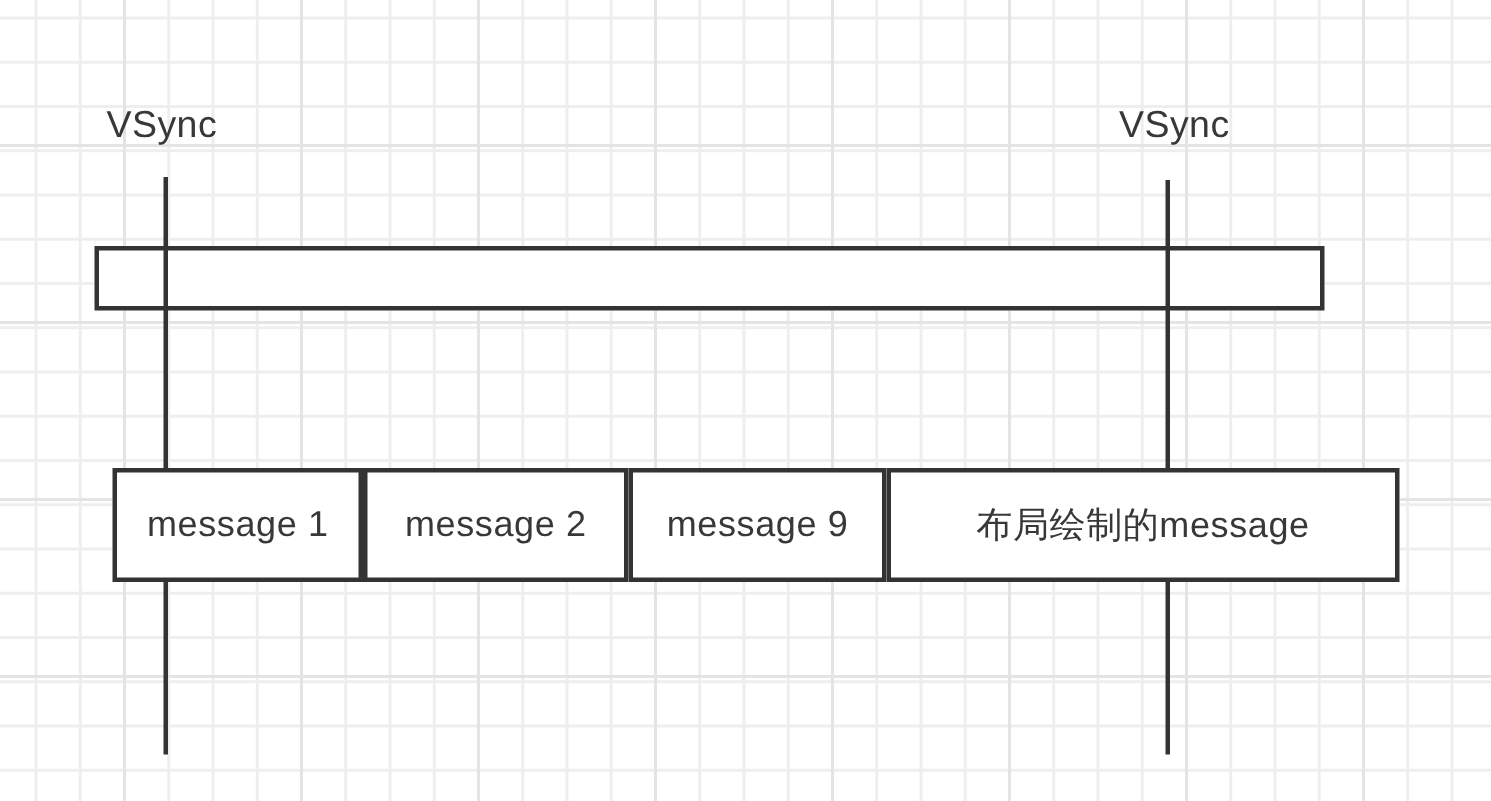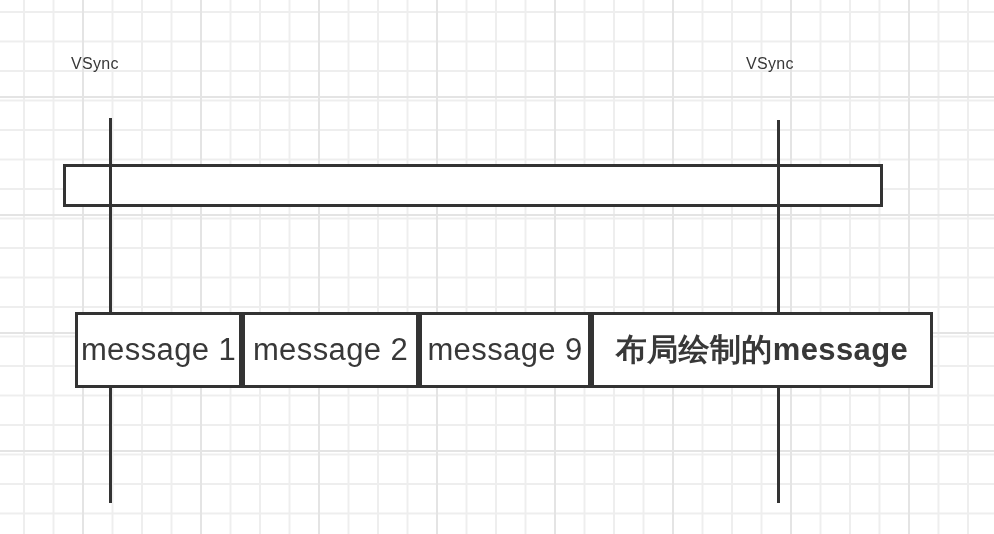--- a/index.html
+++ b/index.html
@@ -22,22 +22,22 @@
     background-color:var(--background);
     background-image:
       linear-gradient(to right, var(--grid-major) 2px, transparent 2px),
       linear-gradient(to bottom, var(--grid-major) 2px, transparent 2px),
       linear-gradient(to right, var(--grid-minor) 2px, transparent 2px),
       linear-gradient(to bottom, var(--grid-minor) 2px, transparent 2px);
     background-size:118px 118px,118px 118px,29.5px 29.5px,29.5px 29.5px;
     background-position:82px 96px,82px 96px,23px 11px,23px 11px;
   }
   .vsync-label{
-    position:absolute;top:54px;
-    font-size:16px;line-height:1.2;
+    position:absolute;top:68px;
+    font-size:25px;line-height:1.2;
     color:var(--text);
     letter-spacing:0.3px;
     white-space:nowrap;
     z-index:4;
   }
   .vsync-label.left{left:71px;}
   .vsync-label.right{left:746px;}
   .vsync-line{
     position:absolute;width:3.5px;
     background:var(--stroke);
@@ -58,28 +58,28 @@
     height:76px;
     display:flex;
     z-index:3;
   }
   .message-box{
     box-sizing:border-box;
     height:76px;
     border:3.5px solid var(--stroke);
     background:var(--shape-fill);
     display:flex;align-items:center;justify-content:center;
-    font-size:31px;color:var(--text);
+    font-size:24px;color:var(--text);
     letter-spacing:0.4px;
     white-space:nowrap;
   }
   .message-box.w1{width:167px;}
   .message-box.w2{width:177px;}
   .message-box.w3{width:172px;}
-  .message-box.w4{width:342px;font-weight:bold;}
+  .message-box.w4{width:342px;}
 </style>
 </head>
 <body>
 
 <div class="canvas">
 
   <span class="vsync-label left">VSync</span>
 
   <span class="vsync-label right">VSync</span>
 

